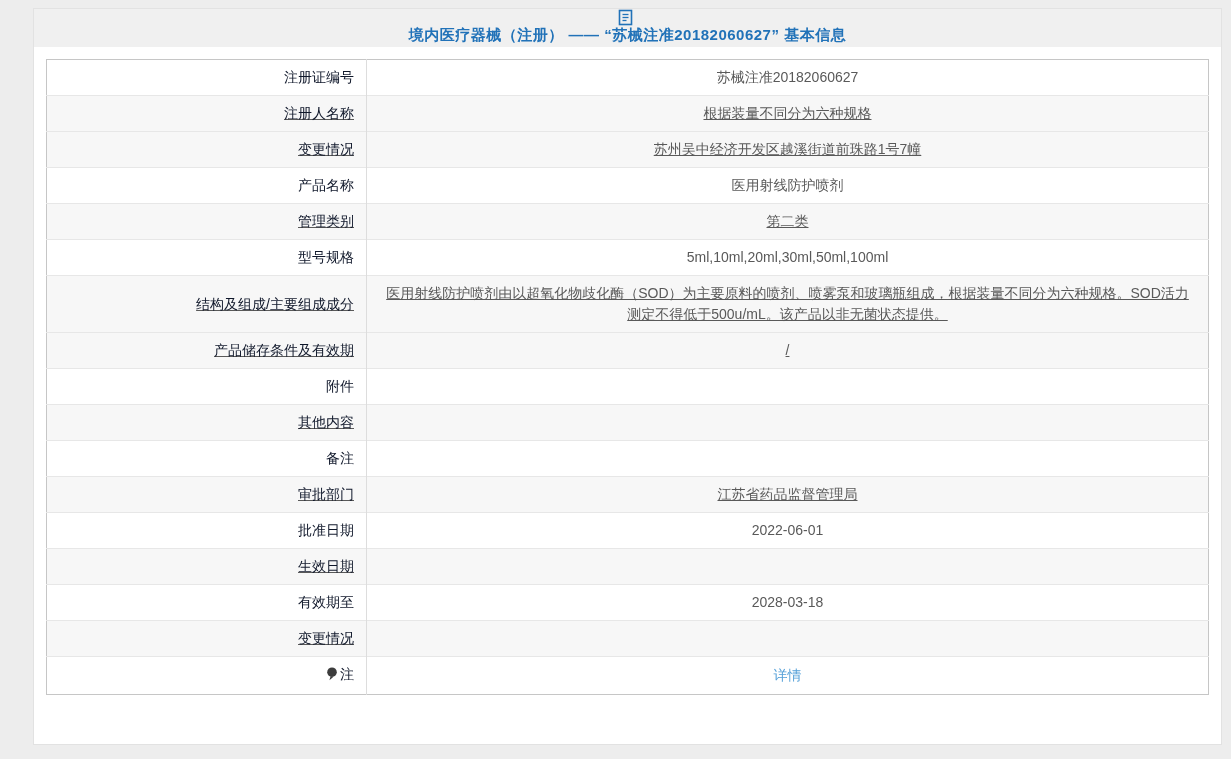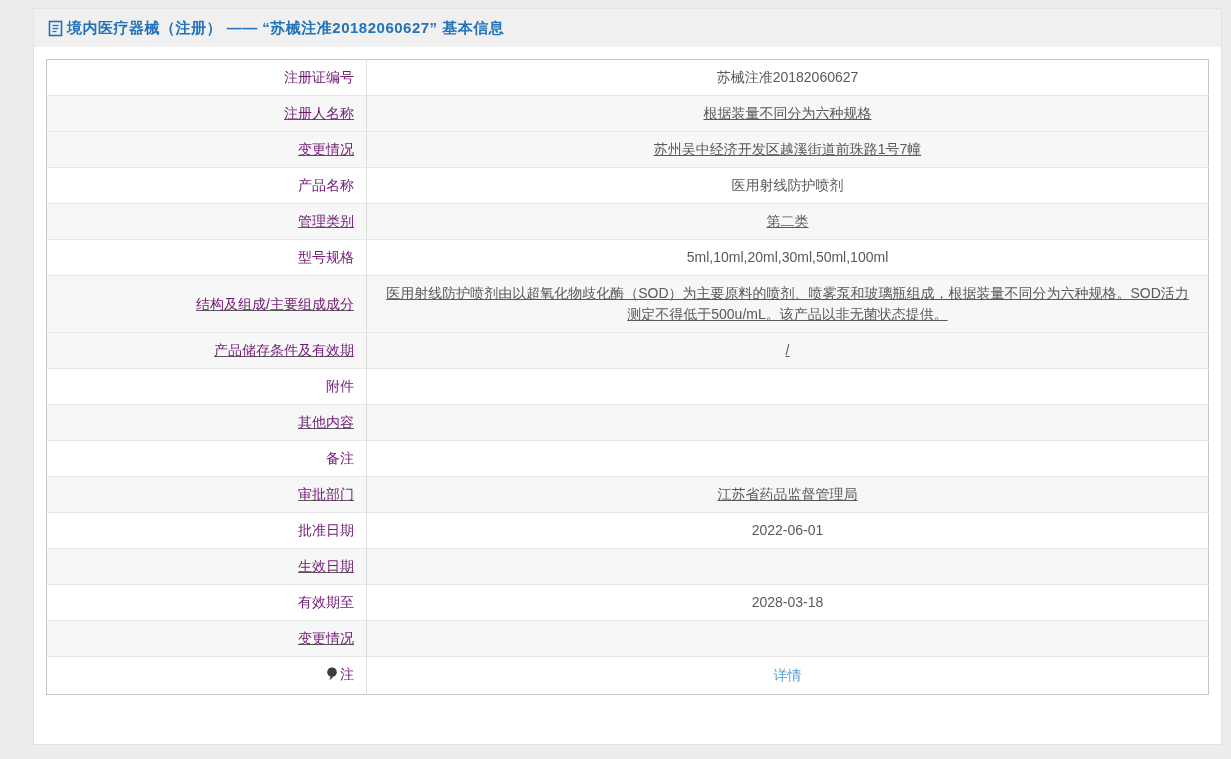--- a/index.html
+++ b/index.html
@@ -21,20 +21,21 @@
     border: 1px solid #e2e2e2;
     box-sizing: border-box;
   }
   .panel-header {
     height: 38px;
     background: #f0f0f0;
     display: flex;
     align-items: center;
     padding: 0 14px;
     box-sizing: border-box;
+    flex-direction: column;
   }
   .panel-header .doc-icon {
     display: inline-flex;
     margin-right: 4px;
   }
   .panel-header .title {
     color: #2172b8;
     font-weight: bold;
     font-size: 15px;
     letter-spacing: 0.5px;
@@ -52,21 +53,21 @@
     border-top: 1px solid #e7e7e7;
   }
   table.reg-table tr.stripe {
     background: #f7f7f7;
     text-decoration: underline;
   }
   table.reg-table th {
     width: 295px;
     text-align: right;
     font-weight: normal;
-    color: #701a75;
+    color: #0f172a;
     padding: 7px 12px;
     border-right: 1px solid #dddddd;
     vertical-align: middle;
     line-height: 21px;
     white-space: nowrap;
   }
   table.reg-table td {
     text-align: center;
     padding: 7px 14px;
     vertical-align: middle;

